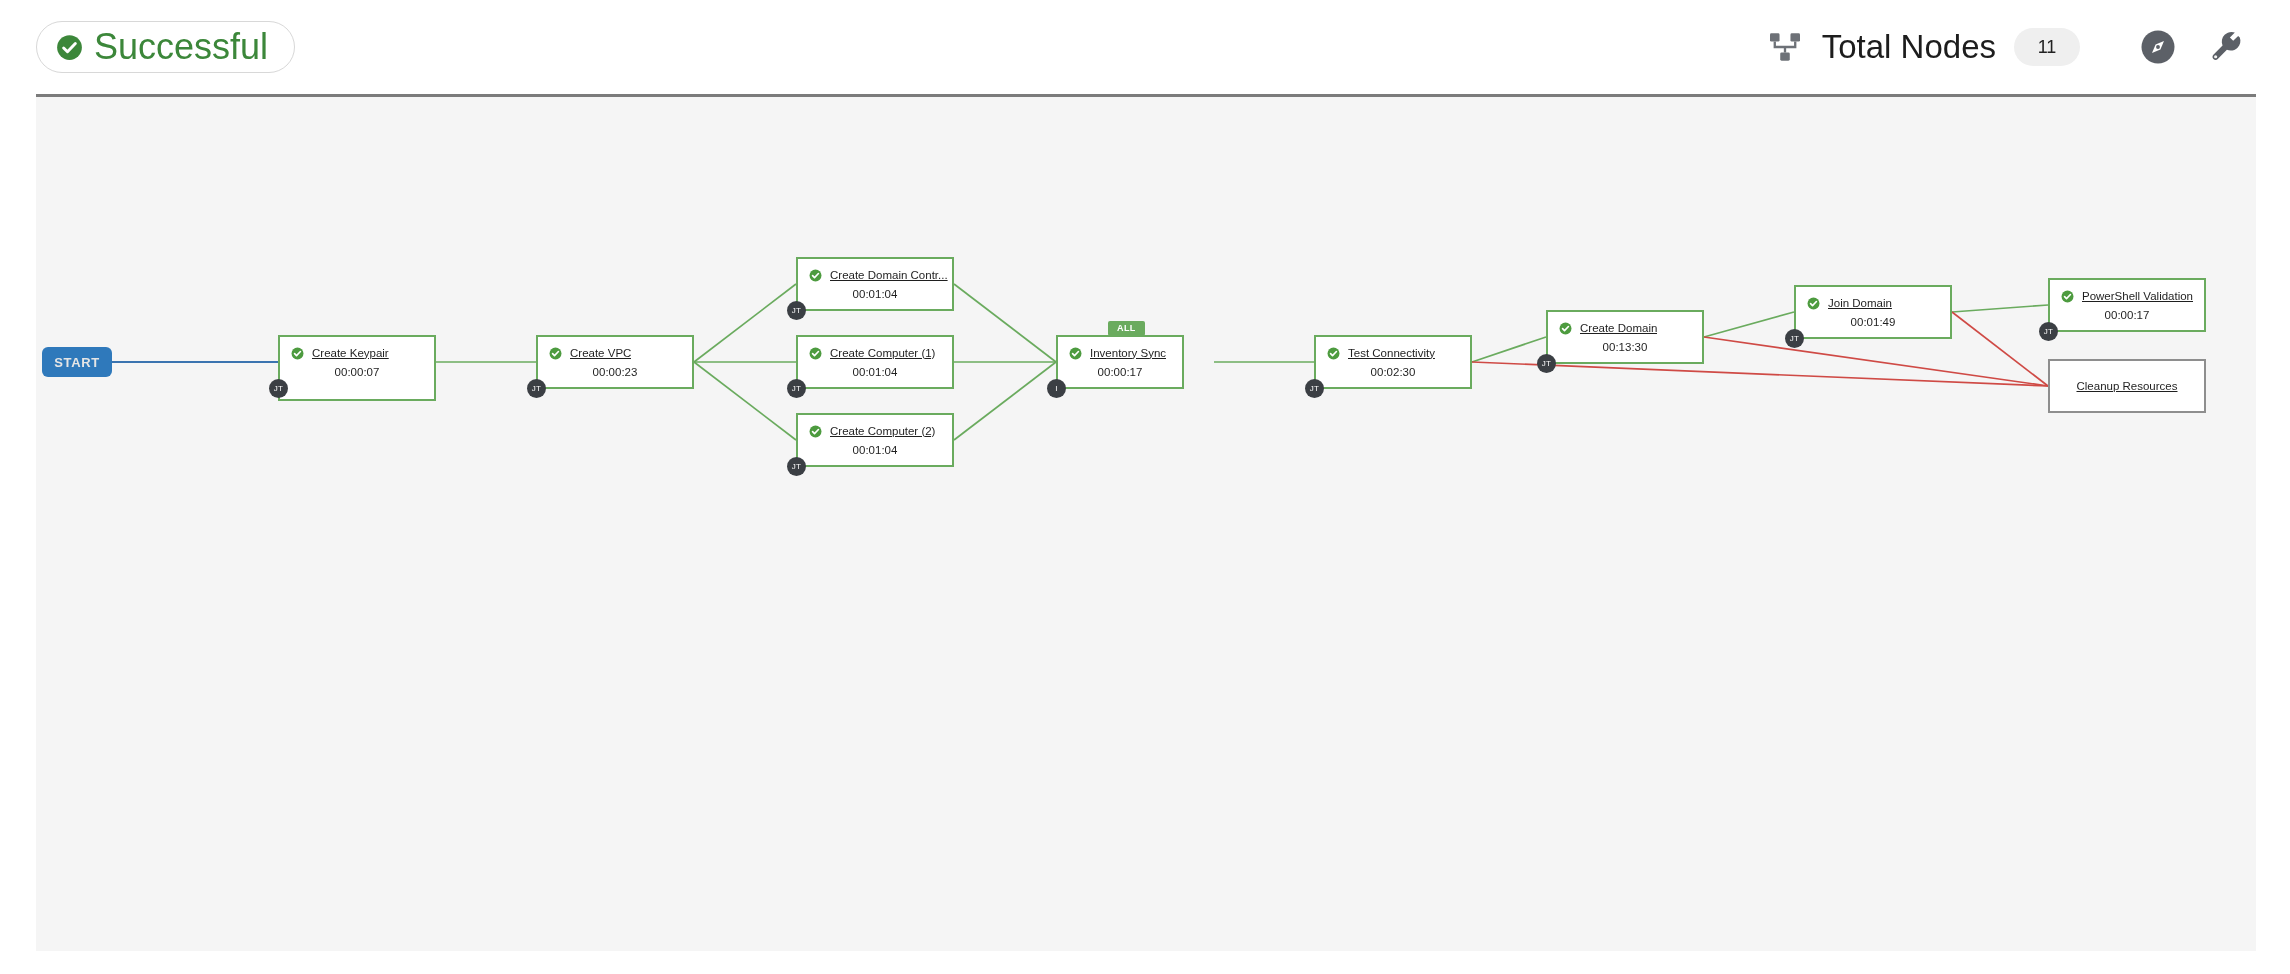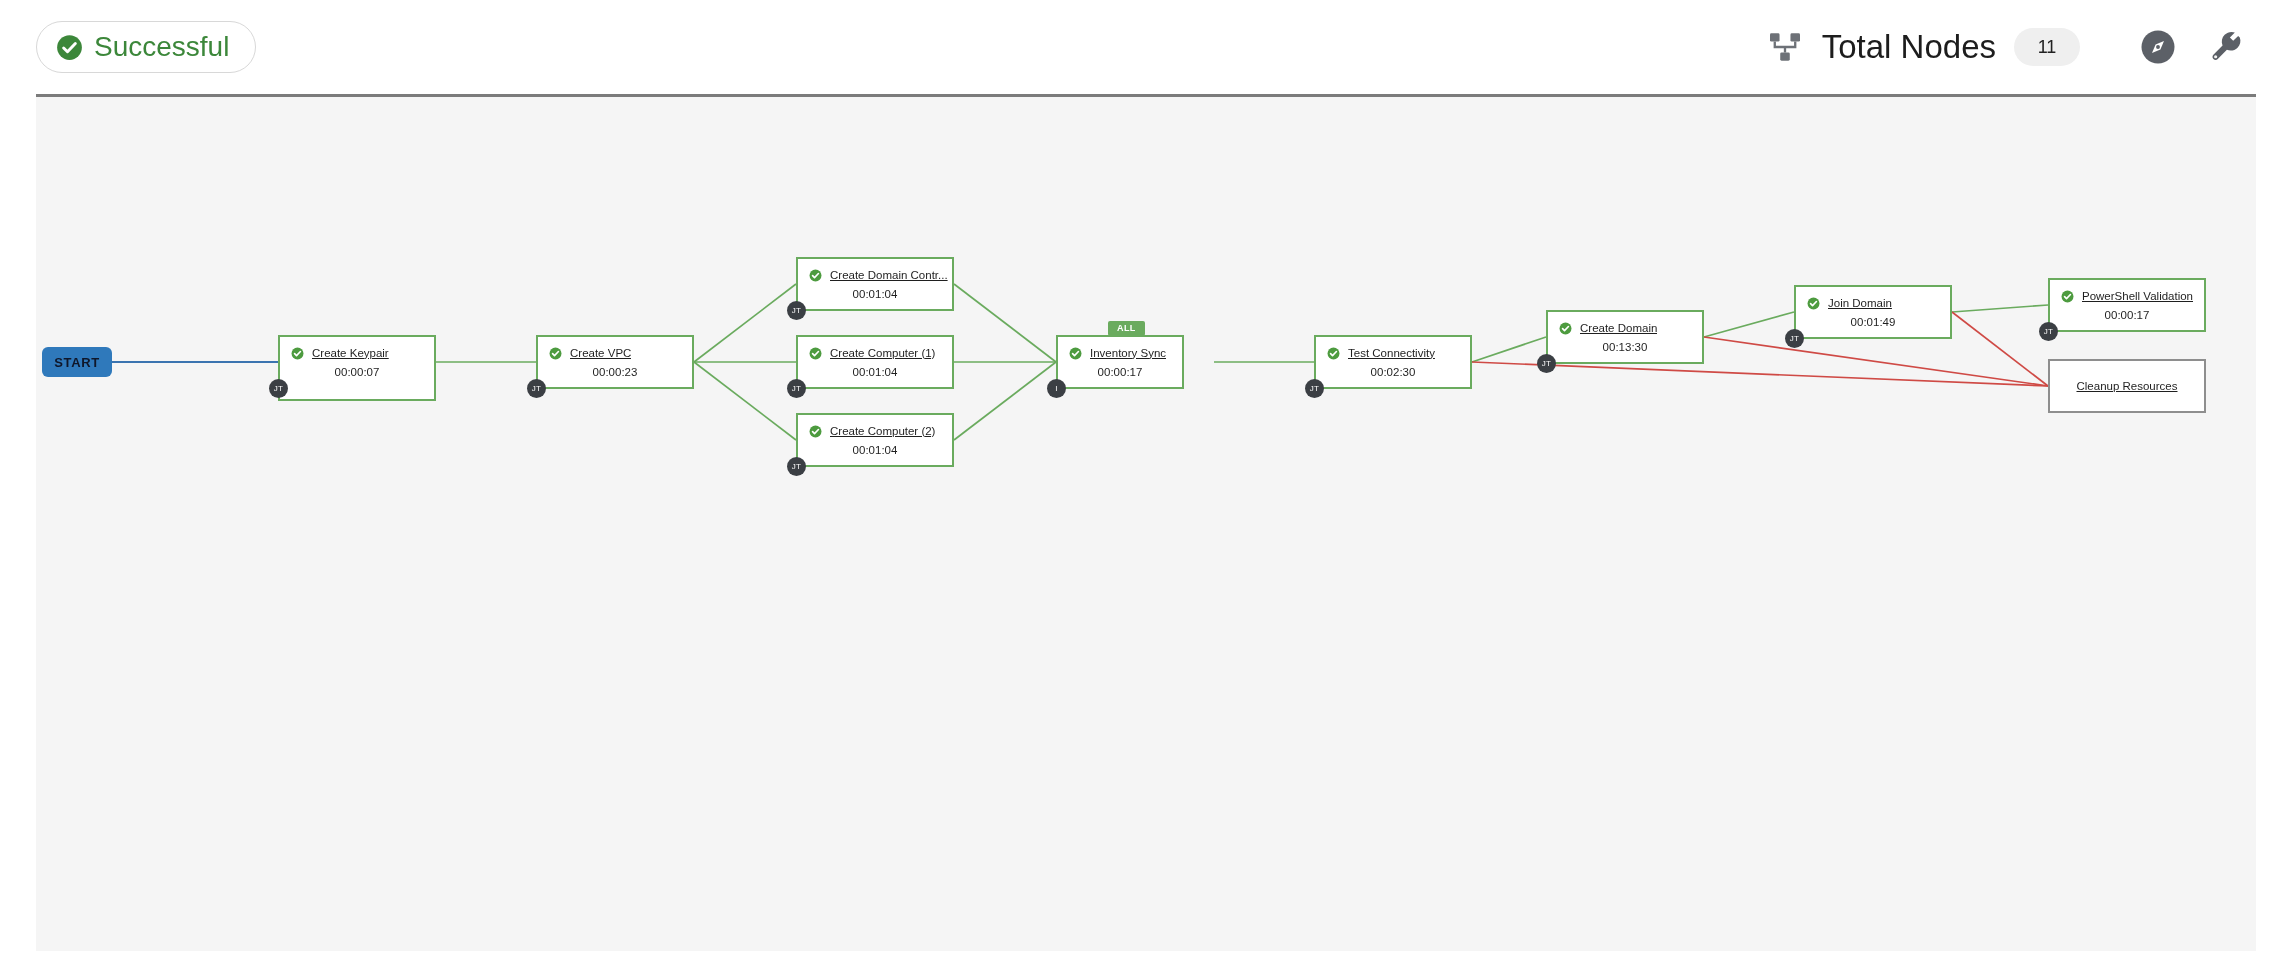--- a/index.html
+++ b/index.html
@@ -60,21 +60,21 @@
     box-sizing: border-box;
   }
 
   .status-pill .check-circle {
     width: 27px;
     height: 27px;
     flex: none;
   }
 
   .status-label {
-    font-size: 28px;
+    font-size: 36px;
     color: #3c873a;
     white-space: nowrap;
   }
 
   .header-right {
     margin-left: auto;
     display: flex;
     align-items: center;
     gap: 0;
   }
@@ -221,21 +221,21 @@
     z-index: 5;
   }
 
   .start-node {
     position: absolute;
     background: #2f79bb;
     border-radius: 6px;
     display: flex;
     align-items: center;
     justify-content: center;
-    color: #0f172a;
+    color: #e5e5e5;
     font-size: 13px;
     font-weight: bold;
     letter-spacing: 0.6px;
     cursor: pointer;
     z-index: 4;
   }
 </style>
 </head>
 <body>
 

